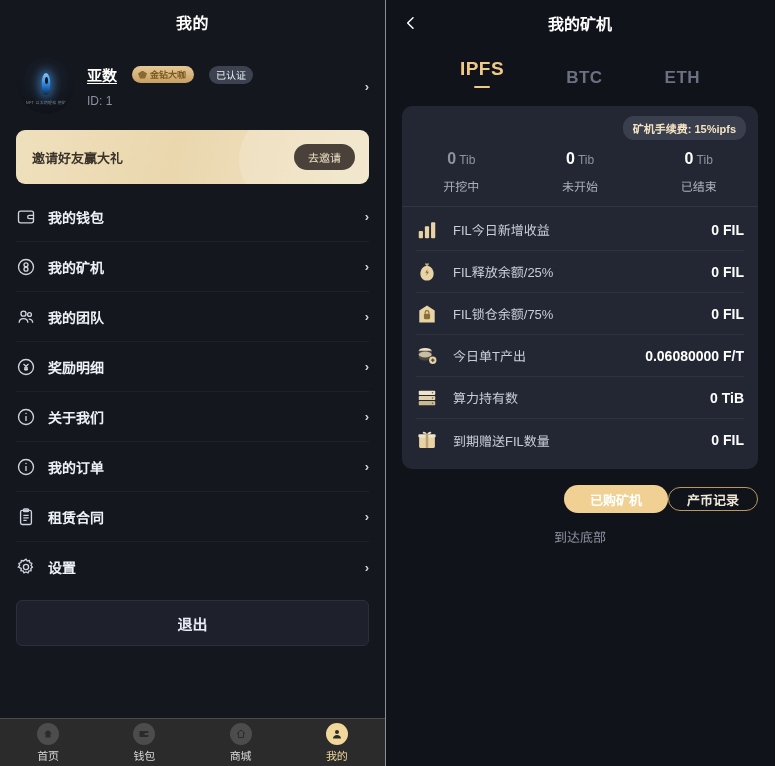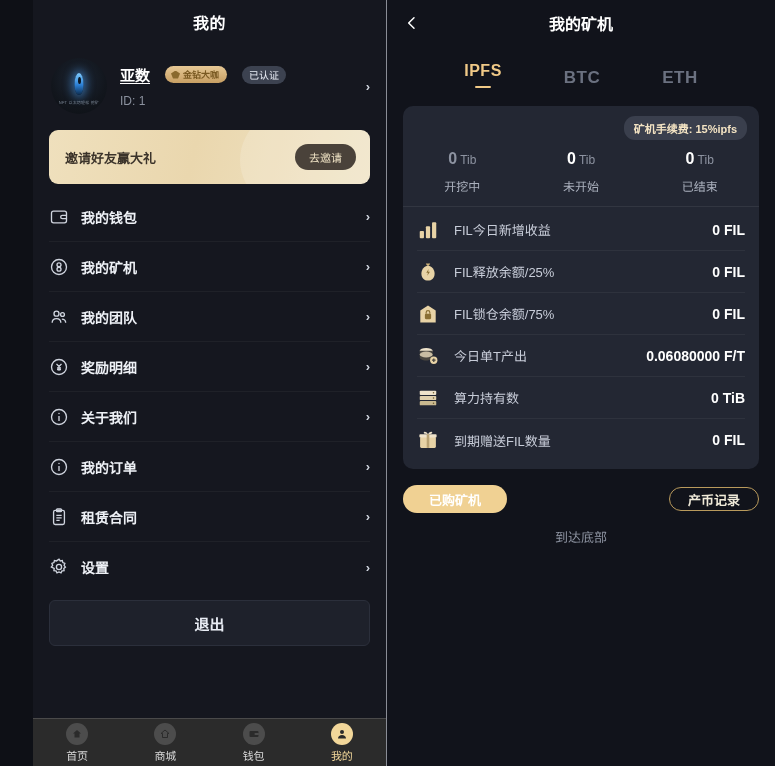--- a/index.html
+++ b/index.html
@@ -8,25 +8,24 @@
     width: 775px; height: 766px;
     background: #0e1016;
     font-family: "Liberation Sans", "DejaVu Sans", sans-serif;
     overflow: hidden;
   }
   .screen { display: flex; width: 775px; height: 766px; }
 
   
   .left-panel {
     position: relative;
-    width: 354px; height: 766px;
+    width: 386px; height: 766px;
     background: #15171f;
     display: flex; flex-direction: column;
     border-right: 1px solid #8a8d96;
-    margin-left: 33px;
   }
   .left-header {
     height: 44px; flex: 0 0 44px;
     display: flex; align-items: center; justify-content: center;
     color: #ffffff; font-size: 16px; font-weight: bold;
     letter-spacing: .5px;
   }
   .profile-row {
     display: flex; align-items: center;
     padding: 14px 16px 16px 18px;
@@ -166,21 +165,21 @@
 
   .coin-tabs {
     display:flex; align-items:flex-end; justify-content:center;
     gap:62px; height:48px; padding-bottom:6px;
   }
   .coin-tab {
     position:relative; display:flex; flex-direction:column;
     align-items:center; cursor:pointer;
     font-size:17px; font-weight:bold; color:#6b7180; letter-spacing:.5px;
   }
-  .coin-tab.active { color:#f0c987; font-size:16px; }
+  .coin-tab.active { color:#f0c987; font-size:19px; }
   .coin-tab .underline { display:none; }
   .coin-tab.active .underline {
     display:block; width:16px; height:2.5px; border-radius:2px;
     background:#f0c987; margin-top:6px;
   }
 
   .card {
     margin: 12px 16px 0 16px; border-radius: 10px;
     background: #232733; padding: 10px 0 4px 0;
   }
@@ -204,21 +203,21 @@
     height: 42px; display:flex; align-items:center; gap:15px;
     border-bottom:1px solid rgba(255,255,255,.05);
   }
   .row:last-child { border-bottom:none; }
   .row-ic { width:22px; height:22px; flex:0 0 22px; }
   .row-ic svg { width:22px; height:22px; display:block; }
   .row-lbl { flex:1 1 auto; color:#c7ccd8; font-size:13px; }
   .row-val { color:#ffffff; font-size:14px; font-weight:bold; }
 
   .actions {
-    display:flex; align-items:center; justify-content:space-between;
+    display:flex; align-items:center; justify-content:flex-end;
     padding: 16px 16px 0 16px;
   }
   .btn-owned {
     height:28px; padding:0 26px; border-radius:14px; border:none;
     background:#f0d193; color:#ffffff; font-size:13px; font-weight:bold;
     cursor:pointer; font-family:inherit;
   }
   .btn-record {
     height:24px; padding:0 18px; border-radius:14px;
     background:transparent; border:1px solid #b99a5c; color:#f0ead9;
@@ -365,34 +364,34 @@
       <div class="tab">
         <span class="tab-ic">
           <svg viewBox="0 0 24 24" fill="currentColor">
               <path d="M12 4l8 7h-3v8H7v-8H4z"></path>
             </svg>
         </span>
         <span class="tab-lbl">首页</span>
       </div>
       <div class="tab">
         <span class="tab-ic">
-          <svg viewBox="0 0 24 24" fill="none" stroke="currentColor" stroke-width="2">
-              <path d="M12 4l8 7h-3v8H7v-8H4z"></path>
-            </svg>
-        </span>
-        <span class="tab-lbl">商城</span>
-      </div>
-      <div class="tab">
-        <span class="tab-ic">
           <svg viewBox="0 0 24 24" fill="currentColor">
               <rect x="3" y="6" width="18" height="12" rx="2"></rect>
               <rect x="13" y="10" width="9" height="4" rx="1.4" fill="#4c4c4c"></rect>
             </svg>
         </span>
         <span class="tab-lbl">钱包</span>
+      </div>
+      <div class="tab">
+        <span class="tab-ic">
+          <svg viewBox="0 0 24 24" fill="none" stroke="currentColor" stroke-width="2">
+              <path d="M12 4l8 7h-3v8H7v-8H4z"></path>
+            </svg>
+        </span>
+        <span class="tab-lbl">商城</span>
       </div>
       <div class="tab active">
         <span class="tab-ic">
           <svg viewBox="0 0 24 24" fill="currentColor">
               <circle cx="12" cy="8" r="4"></circle>
               <path d="M4 21c0-4.4 3.6-7 8-7s8 2.6 8 7z"></path>
             </svg>
         </span>
         <span class="tab-lbl">我的</span>
       </div>

